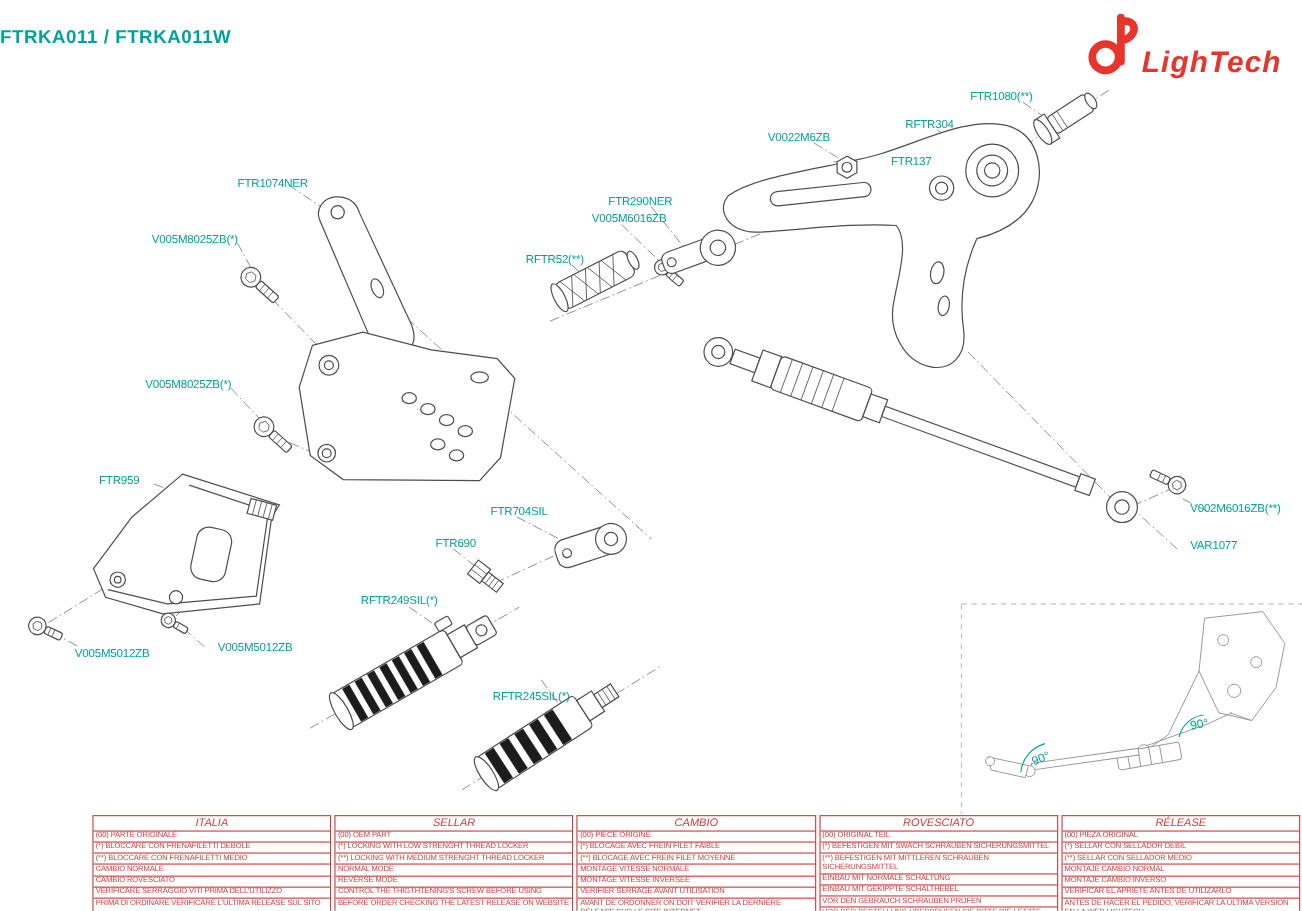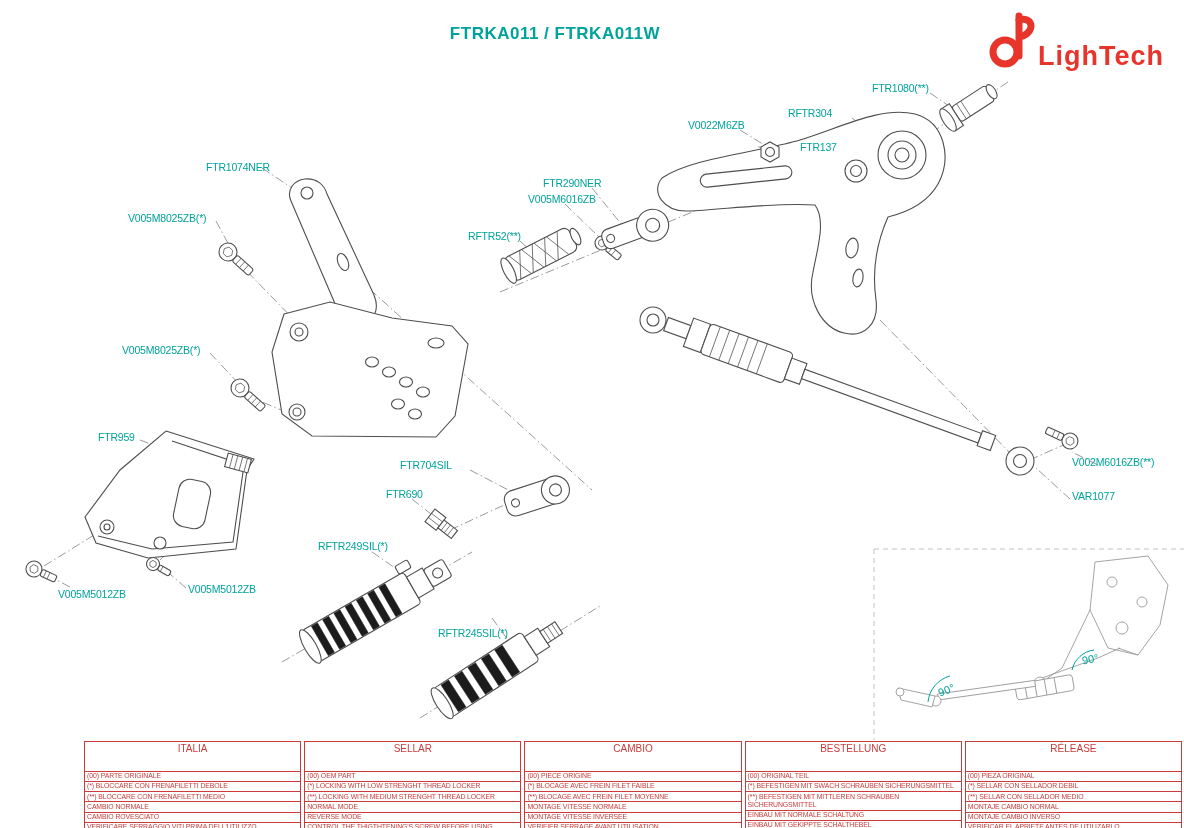--- a/index.html
+++ b/index.html
@@ -1,35 +1,35 @@
 <!DOCTYPE html>
 <html><head>
 <meta charset="utf-8">
 <style>
   * { margin:0; padding:0; box-sizing:border-box; }
   html,body { width:1184px; height:828px; background:#fff; overflow:hidden;
     font-family:"Liberation Sans", sans-serif; position:relative; }
 
-  .page-title { position:absolute; top:24px; left:0; width:1110px; text-align:center;
+  .page-title { position:absolute; top:24px; left:0; width:1110px; 
     color:#00A39B; font-size:17px; font-weight:bold; letter-spacing:.5px; }
 
   .brand { position:absolute; top:10px; left:988px; display:flex; align-items:flex-end; }
-  .brand-text { color:#E7352B; font-size:27px; font-weight:bold; 
+  .brand-text { color:#E7352B; font-size:27px; font-weight:bold; font-style:italic;
     letter-spacing:1px; line-height:1; padding-bottom:2px; }
 
   .diagram-svg { position:absolute; top:0; left:0; }
 
   .plabel { position:absolute; color:#00A39B; font-size:10.5px; white-space:nowrap;
-    letter-spacing:-.2px; }
+    letter-spacing:-.2px;margin-left:10px; }
 
   .angle-label { position:absolute; color:#00A39B; font-size:11px; white-space:nowrap; }
 
   .legend { position:absolute; left:84px; top:741px; width:1098px; display:flex; gap:3px; }
   .lcol { flex:1; border:1px solid #CB3B3B; background:#fff; display:flex; flex-direction:column; }
-  .lhead { text-align:center; font-size:10px; color:#CB3B3B; padding:1px 0 16px 0; line-height:1.15; }
+  .lhead { text-align:center; font-size:10px; color:#CB3B3B; padding:1px 0 0 0; line-height:1.15;font-style:italic; }
   .lrow { border-top:1px solid #CB3B3B; font-size:6.9px; line-height:1.2; padding:0.5px 2px;
     color:#CB3B3B; letter-spacing:-.1px; }
   .lrow:last-child { flex:1; }
 
   
   .ln   { stroke:#8f8f8f; stroke-width:.9; fill:none; stroke-dasharray:9 3 1.5 3; }
   .pt   { stroke:#4e4e4e; stroke-width:1.1; fill:#fff; }
   .ptn  { stroke:#4e4e4e; stroke-width:1.1; fill:none; }
   .thin { stroke:#4e4e4e; stroke-width:.7; fill:none; }
   .dk   { fill:#1c1c1c; stroke:#1c1c1c; stroke-width:.5; }
@@ -318,33 +318,33 @@
       <path d="M31,46 L31,6"></path>
       <path d="M31,10 C44,6 48,20 35,26"></path>
     </g>
   </svg>
   <span class="brand-text">LighTech</span>
 </div>
 
 <span class="plabel" style="left:206px;top:161px">FTR1074NER</span>
 <span class="plabel" style="left:128px;top:212px">V005M8025ZB(*)</span>
 <span class="plabel" style="left:122px;top:344px">V005M8025ZB(*)</span>
-<span class="plabel" style="left:98px;top:431px">FTR959</span>
+<span class="plabel" style="left:80px;top:431px">FTR959</span>
 <span class="plabel" style="left:58px;top:588px">V005M5012ZB</span>
 <span class="plabel" style="left:188px;top:583px">V005M5012ZB</span>
 <span class="plabel" style="left:318px;top:540px">RFTR249SIL(*)</span>
 <span class="plabel" style="left:438px;top:627px">RFTR245SIL(*)</span>
 <span class="plabel" style="left:386px;top:488px">FTR690</span>
-<span class="plabel" style="left:400px;top:459px">FTR704SIL</span>
+<span class="plabel" style="left:436px;top:459px">FTR704SIL</span>
 <span class="plabel" style="left:468px;top:230px">RFTR52(**)</span>
 <span class="plabel" style="left:528px;top:193px">V005M6016ZB</span>
 <span class="plabel" style="left:543px;top:177px">FTR290NER</span>
 <span class="plabel" style="left:688px;top:119px">V0022M6ZB</span>
 <span class="plabel" style="left:800px;top:141px">FTR137</span>
-<span class="plabel" style="left:788px;top:107px">RFTR304</span>
+<span class="plabel" style="left:813px;top:107px">RFTR304</span>
 <span class="plabel" style="left:872px;top:82px">FTR1080(**)</span>
 <span class="plabel" style="left:1072px;top:456px">V002M6016ZB(**)</span>
 <span class="plabel" style="left:1072px;top:490px">VAR1077</span>
 
 <span class="angle-label" style="left:938px;top:684px;transform:rotate(-22deg)">90°</span>
 <span class="angle-label" style="left:1082px;top:653px;transform:rotate(-10deg)">90°</span>
 
 <div class="legend">
   <div class="lcol">
     <div class="lhead">ITALIA</div>
@@ -370,21 +370,21 @@
     <div class="lhead">CAMBIO</div>
     <div class="lrow">(00) PIECE ORIGINE</div>
     <div class="lrow">(*)  BLOCAGE AVEC FREIN FILET FAIBLE</div>
     <div class="lrow">(**) BLOCAGE AVEC FREIN FILET MOYENNE</div>
     <div class="lrow">MONTAGE VITESSE NORMALE</div>
     <div class="lrow">MONTAGE VITESSE INVERSEE</div>
     <div class="lrow">VERIFIER SERRAGE AVANT UTILISATION</div>
     <div class="lrow">AVANT DE ORDONNER ON DOIT VERIFIER LA DERNIÈRE RÉLEASE SUR LE SITE INTERNET</div>
   </div>
   <div class="lcol">
-    <div class="lhead">BESTELLUNG</div>
+    <div class="lhead">ROVESCIATO</div>
     <div class="lrow">(00) ORIGINAL TEIL</div>
     <div class="lrow">(*)  BEFESTIGEN MIT SWACH SCHRAUBEN SICHERUNGSMITTEL</div>
     <div class="lrow">(**) BEFESTIGEN MIT MITTLEREN SCHRAUBEN SICHERUNGSMITTEL</div>
     <div class="lrow">EINBAU MIT NORMALE SCHALTUNG</div>
     <div class="lrow">EINBAU MIT GEKIPPTE SCHALTHEBEL</div>
     <div class="lrow">VOR DEN GEBRAUCH SCHRAUBEN PRÜFEN</div>
     <div class="lrow">VOR DER BESTELLUNG ÜBERPRÜFEN SIE BITTE DIE LETZTE VERSION DIESER ARTIKEL AUF DER INTERNET SEITE VON LIGHTECH</div>
   </div>
   <div class="lcol">
     <div class="lhead">RÉLEASE</div>

